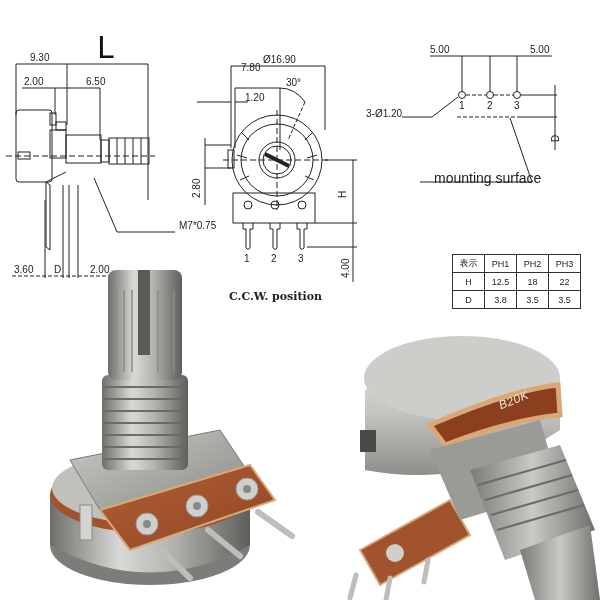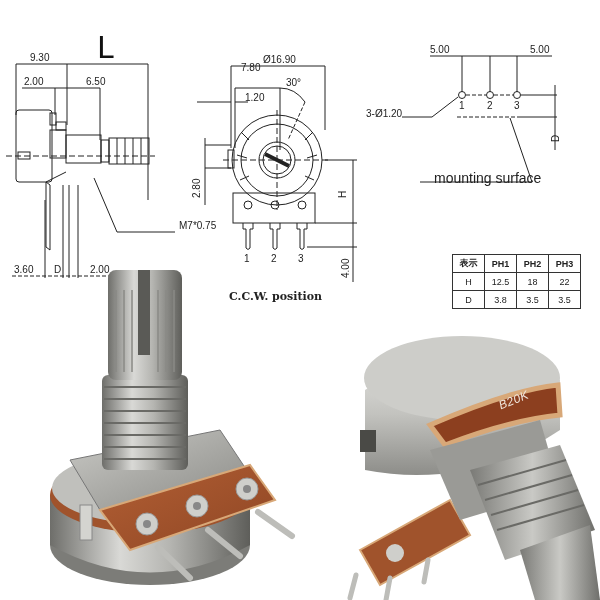--- a/index.html
+++ b/index.html
@@ -5,21 +5,21 @@
   html, body { margin: 0; padding: 0; background: #ffffff; }
   body { width: 600px; height: 600px; position: relative; overflow: hidden; font-family: "Liberation Sans", sans-serif; color: #1a1a1a; }
   .abs { position: absolute; }
   .dim { font-family: "Liberation Sans", sans-serif; font-size: 10px; color: #222; white-space: nowrap; }
   .dim-v { transform: rotate(-90deg); transform-origin: left top; }
   .big-L { font-family: "DejaVu Sans", sans-serif; font-size: 30px; font-weight: normal; color: #111; }
   .serif-note { font-family: "DejaVu Serif", serif; font-size: 11px; font-weight: bold; color: #222; line-height: 14px; }
   .label-small { font-family: "Liberation Sans", sans-serif; font-size: 14px; color: #222; }
   table.spec { border-collapse: collapse; font-family: "Liberation Sans", sans-serif; font-size: 9px; color: #222; }
   table.spec td { border: 1px solid #333; text-align: center; width: 31px; height: 17px; padding: 0; }
-  table.spec td.hd { font-weight: bold; }
+  table.spec td.hd { font-weight: normal; }
   .marking { font-family: "Liberation Sans", sans-serif; font-size: 12px; font-style: italic; color: #f0e6dc; letter-spacing: 0.5px; }
 </style>
 </head>
 <body>
 
 <div class="abs" style="left:0;top:0;width:200px;height:280px;">
   <svg width="200" height="280" viewBox="0 0 200 280" style="position:absolute;left:0;top:0;">
     <g stroke="#222" stroke-width="1" fill="none">
 
       <line x1="16" y1="64" x2="148" y2="64"></line>

